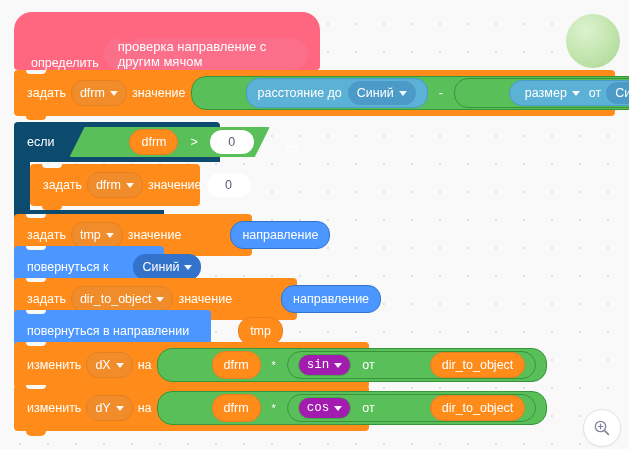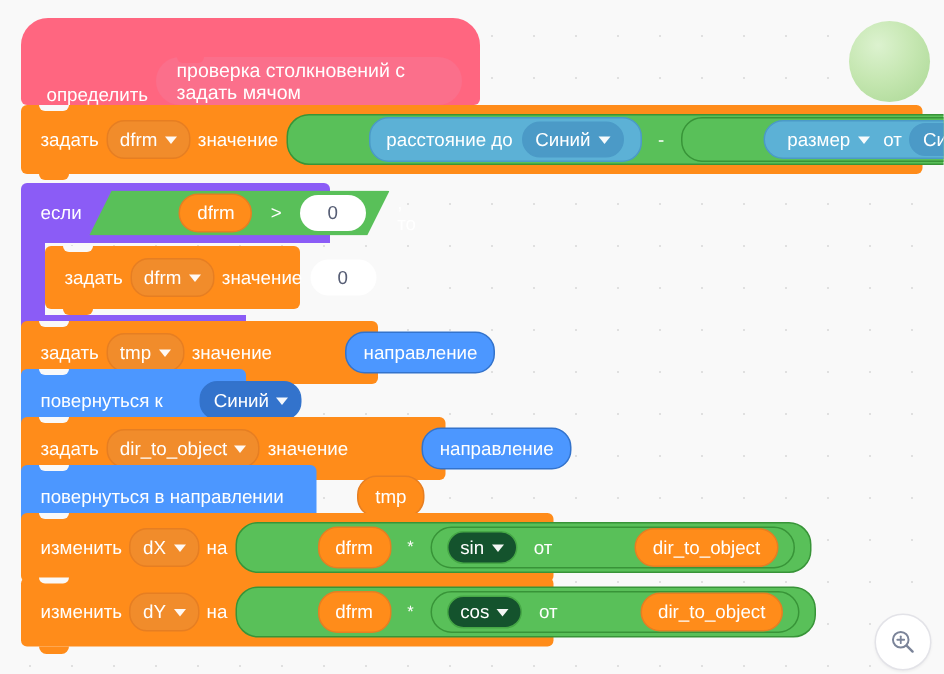--- a/index.html
+++ b/index.html
@@ -34,35 +34,35 @@
     background:#f9f9f9;border-radius:0 0 4px 4px;
   }
   .stack::after{ 
     content:"";position:absolute;left:12px;bottom:-4px;width:20px;height:4px;
     border-radius:0 0 5px 5px;background:inherit;
   }
   .nobump::after{display:none;}
 
   
   .c-data{background:#ff8c1a;}
-  .c-control{background:#8b5cf6;}
+  .c-control{background:#0c4a6e;gap:10px;}
   .c-motion{background:#4c97ff;}
 
   
   .dd{
     display:inline-flex;align-items:center;gap:5px;
     height:24px;padding:0 8px;border-radius:12px;
     background:rgba(0,0,0,0.0);
     border:1px solid rgba(0,0,0,0.15);
     font-size:12.5px;color:#fff;
   }
   .dd.onData{border-color:#e67e22;background:#f18c2b;}
   .dd.onSensing{border-color:#4b9ac7;background:#4b9ac7;}
   .dd.onMotion{border-color:#3373cc;background:#3373cc;}
-  .dd.onOperator{border-color:#46a846;background:#14532d;}
+  .dd.onOperator{border-color:#46a846;background:#a21caf;font-family:Liberation Mono, monospace;}
   .caret{
     width:0;height:0;border-left:4px solid transparent;border-right:4px solid transparent;
     border-top:5px solid #fff;opacity:.95;
   }
 
   
   .rep{
     display:inline-flex;align-items:center;
     height:26px;padding:0 11px;border-radius:13px;
     font-size:12.5px;color:#fff;margin-left:44px;
@@ -138,21 +138,21 @@
 <body>
 
 <div id="canvas">
 
   <div class="ball" style="left:566px;top:14px;width:54px;height:54px;"></div>
 
   <div class="hat" style="left:14px;top:12px;width:306px;height:58px;">
     <div class="hat-inner">
       <span class="lbl">определить</span>
       <span class="proto">
-        <span>проверка столкновений с задать мячом</span>
+        <span>проверка направление с другим мячом</span>
       </span>
     </div>
   </div>
 
   <div class="blk stack c-data" style="left:14px;top:70px;width:601px;height:46px;">
     <span class="lbl">задать</span>
     <span class="dd onData">
       <span>dfrm</span>
       <span class="caret"></span>
     </span>

